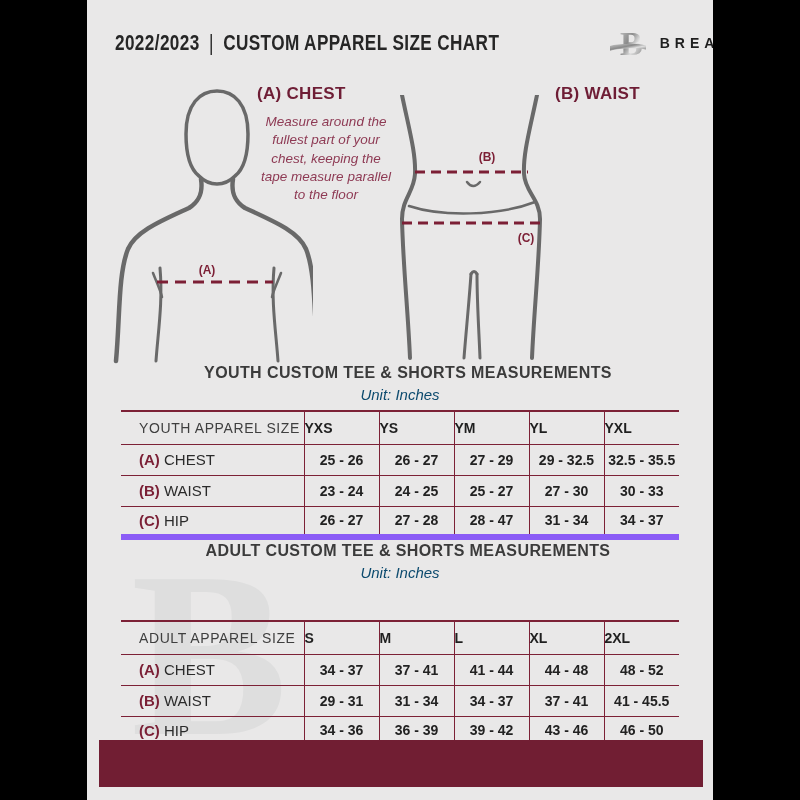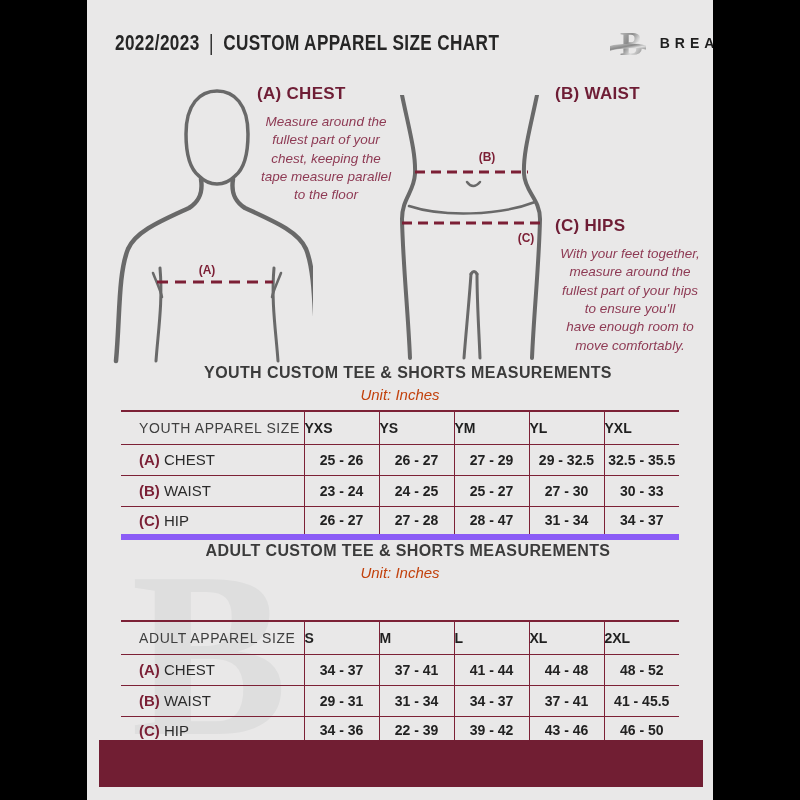--- a/index.html
+++ b/index.html
@@ -45,21 +45,21 @@
   .svg-torso { position:absolute; left:16px; top:80px; }
   .svg-lower { position:absolute; left:300px; top:95px; }
 
   
   .section-title {
     position:absolute; left:8px; width:100%; text-align:center;
     font-size:16px; font-weight:bold; color:#3b3b3b; letter-spacing:0.4px;
   }
   .unit {
     position:absolute; left:0; width:100%; text-align:center;
-    font-size:15px; font-style:italic; color:#c2410c;
+    font-size:15px; font-style:italic; color:#0c4a6e;
   }
   #youth-title { top:364px; }  #youth-unit { top:386px; }
   #adult-title { top:542px; }  #adult-unit { top:564px; }
 
   
   table.size-table {
     position:absolute; left:34px; width:558px;
     border-collapse:collapse; table-layout:fixed;
     border-top:2px solid #7c2136; border-bottom:6px solid #8b5cf6;
   }
@@ -144,25 +144,20 @@
     <text x="139" y="147" text-anchor="middle" font-size="12" font-weight="bold" fill="#7c1f35">(C)</text>
   </svg>
 
   <div class="instr instr-a">
     <h3>(A) CHEST</h3>
     <p>Measure around the fullest part of your chest, keeping the tape measure parallel to the floor</p>
   </div>
   <div class="instr instr-b">
     <h3>(B) WAIST</h3>
   </div>
-  <div class="instr instr-c">
-    <h3>(C) HIPS</h3>
-    <p>With your feet together, measure around the fullest part of your hips to ensure you'll
-have enough room to move comfortably.</p>
-  </div>
 
   <div id="youth-title" class="section-title">YOUTH CUSTOM TEE &amp; SHORTS MEASUREMENTS</div>
   <div id="youth-unit" class="unit">Unit: Inches</div>
 
   <table id="youth-table" class="size-table">
     <colgroup>
         <col class="c-label">
         <col class="c-size">
         <col class="c-size">
         <col class="c-size">
@@ -242,21 +237,21 @@
         <td class="row-label"><b>(B)</b> <span>WAIST</span></td>
         <td class="val">29 - 31</td>
         <td class="val">31 - 34</td>
         <td class="val">34 - 37</td>
         <td class="val">37 - 41</td>
         <td class="val">41 - 45.5</td>
       </tr>
       <tr>
         <td class="row-label"><b>(C)</b> <span>HIP</span></td>
         <td class="val">34 - 36</td>
-        <td class="val">22 - 39</td>
+        <td class="val">36 - 39</td>
         <td class="val">39 - 42</td>
         <td class="val">43 - 46</td>
         <td class="val">46 - 50</td>
       </tr>
     </tbody>
   </table>
 
   <div class="footer-bar"></div>
 </div>
 

